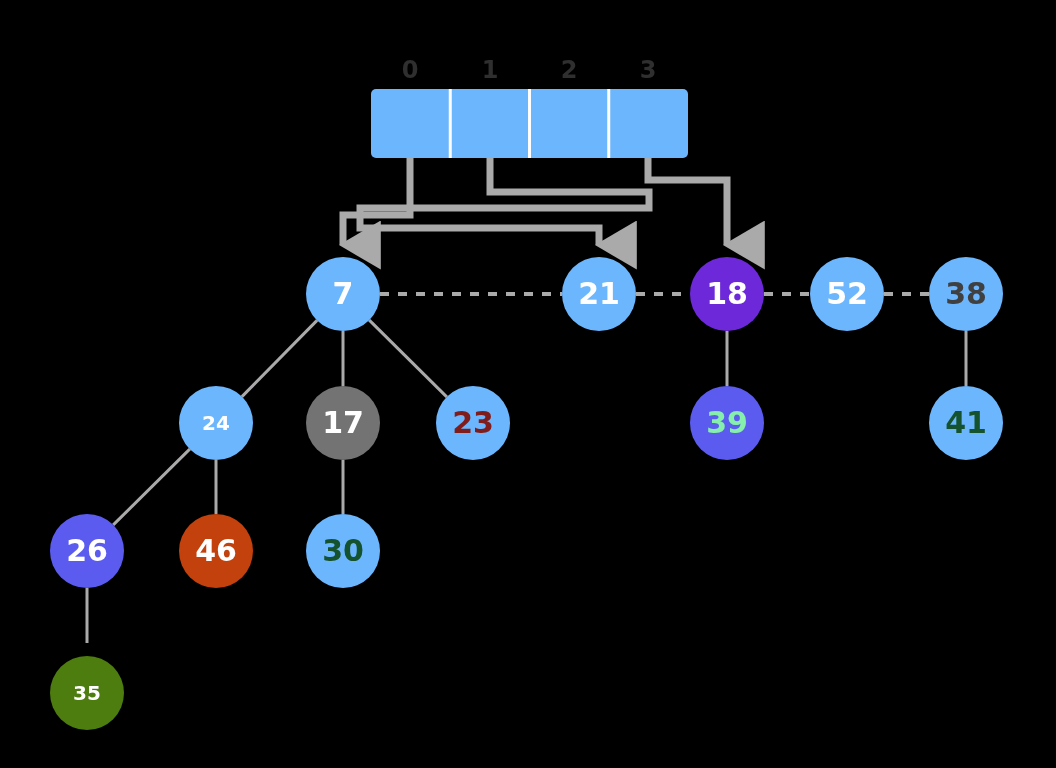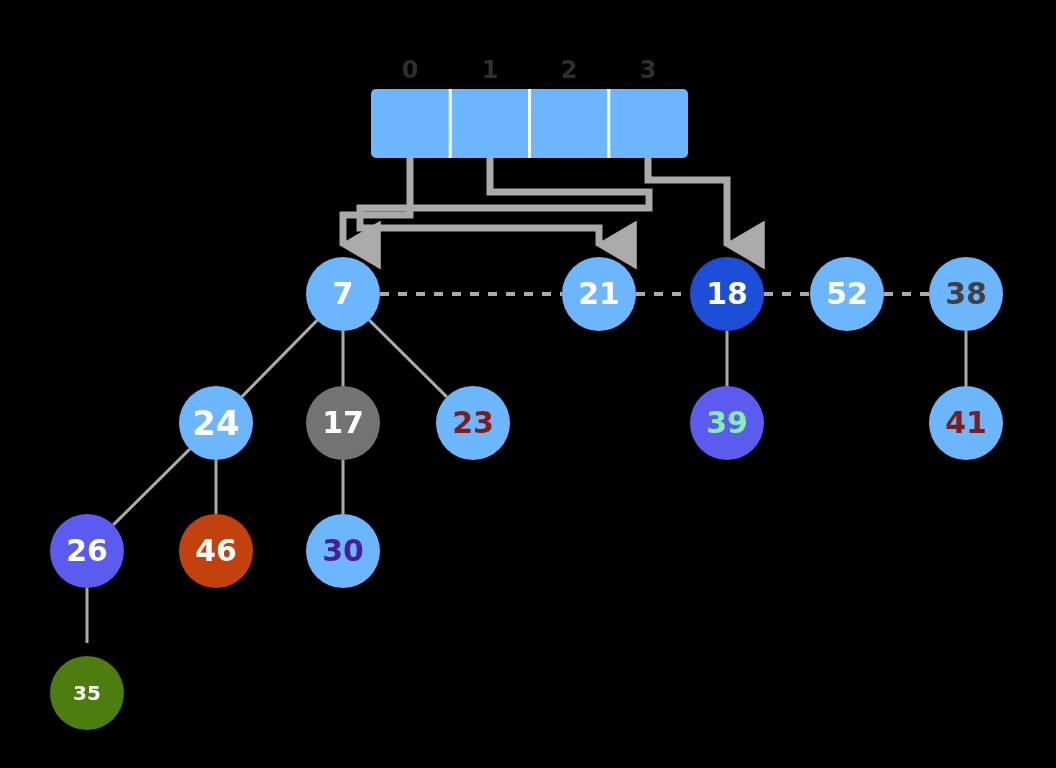--- a/index.html
+++ b/index.html
@@ -88,27 +88,27 @@
 
   <div id="index-labels">
       <div class="idx-label" style="left: 390px; top: 58px; width: 40px; font-size: 24px; color: rgb(47, 47, 47);">0</div>
       <div class="idx-label" style="left: 470px; top: 58px; width: 40px; font-size: 24px; color: rgb(47, 47, 47);">1</div>
       <div class="idx-label" style="left: 549px; top: 58px; width: 40px; font-size: 24px; color: rgb(47, 47, 47);">2</div>
       <div class="idx-label" style="left: 628px; top: 58px; width: 40px; font-size: 24px; color: rgb(47, 47, 47);">3</div>
     </div>
   <div id="node-labels">
       <div class="node" style="left: 306px; top: 257px; width: 74px; height: 74px; font-size: 30px; background: rgb(108, 182, 253); color: rgb(255, 255, 255);">7</div>
       <div class="node" style="left: 562px; top: 257px; width: 74px; height: 74px; font-size: 30px; background: rgb(108, 182, 253); color: rgb(255, 255, 255);">21</div>
-      <div class="node" style="left: 690px; top: 257px; width: 74px; height: 74px; font-size: 30px; background: #1d4ed8; color: rgb(255, 255, 255);">18</div>
+      <div class="node" style="left: 690px; top: 257px; width: 74px; height: 74px; font-size: 30px; background: #6d28d9; color: rgb(255, 255, 255);">18</div>
       <div class="node" style="left: 810px; top: 257px; width: 74px; height: 74px; font-size: 30px; background: rgb(108, 182, 253); color: rgb(255, 255, 255);">52</div>
       <div class="node" style="left: 929px; top: 257px; width: 74px; height: 74px; font-size: 30px; background: rgb(108, 182, 253); color: #404040;">38</div>
-      <div class="node" style="left: 179px; top: 386px; width: 74px; height: 74px; font-size: 34px; background: rgb(108, 182, 253); color: rgb(255, 255, 255);">24</div>
+      <div class="node" style="left: 179px; top: 386px; width: 74px; height: 74px; font-size: 20px; background: rgb(108, 182, 253); color: rgb(255, 255, 255);">24</div>
       <div class="node" style="left: 306px; top: 386px; width: 74px; height: 74px; font-size: 30px; background: #737373; color: rgb(255, 255, 255);">17</div>
       <div class="node" style="left: 436px; top: 386px; width: 74px; height: 74px; font-size: 30px; background: rgb(108, 182, 253); color: #7f1d1d;">23</div>
       <div class="node" style="left: 690px; top: 386px; width: 74px; height: 74px; font-size: 30px; background: rgb(91, 91, 240); color: #86efac;">39</div>
-      <div class="node" style="left: 929px; top: 386px; width: 74px; height: 74px; font-size: 30px; background: rgb(108, 182, 253); color: #7f1d1d;">41</div>
+      <div class="node" style="left: 929px; top: 386px; width: 74px; height: 74px; font-size: 30px; background: rgb(108, 182, 253); color: #14532d;">41</div>
       <div class="node" style="left: 50px; top: 514px; width: 74px; height: 74px; font-size: 30px; background: rgb(91, 91, 240); color: rgb(255, 255, 255);">26</div>
       <div class="node" style="left: 179px; top: 514px; width: 74px; height: 74px; font-size: 30px; background: #c2410c; color: rgb(255, 255, 255);">46</div>
-      <div class="node" style="left: 306px; top: 514px; width: 74px; height: 74px; font-size: 30px; background: rgb(108, 182, 253); color: #4c1d95;">30</div>
+      <div class="node" style="left: 306px; top: 514px; width: 74px; height: 74px; font-size: 30px; background: rgb(108, 182, 253); color: #14532d;">30</div>
       <div class="node" style="left: 50px; top: 656px; width: 74px; height: 74px; font-size: 20px; background: #4d7c0f; color: rgb(255, 255, 255);">35</div>
     </div>
 
 </div>
 
 </body></html>

